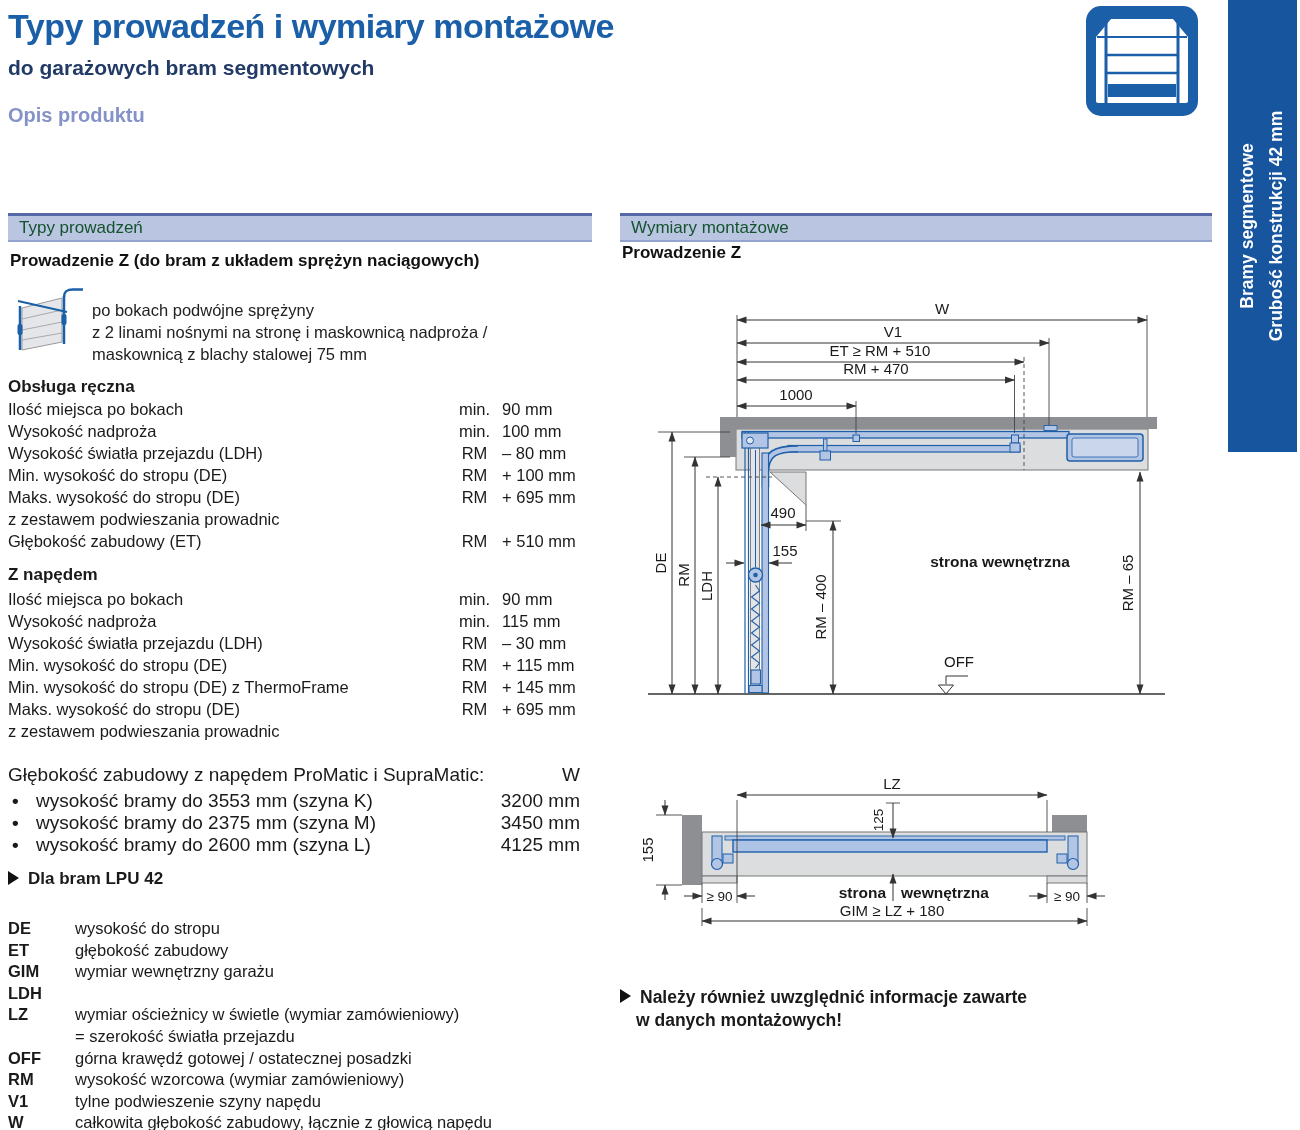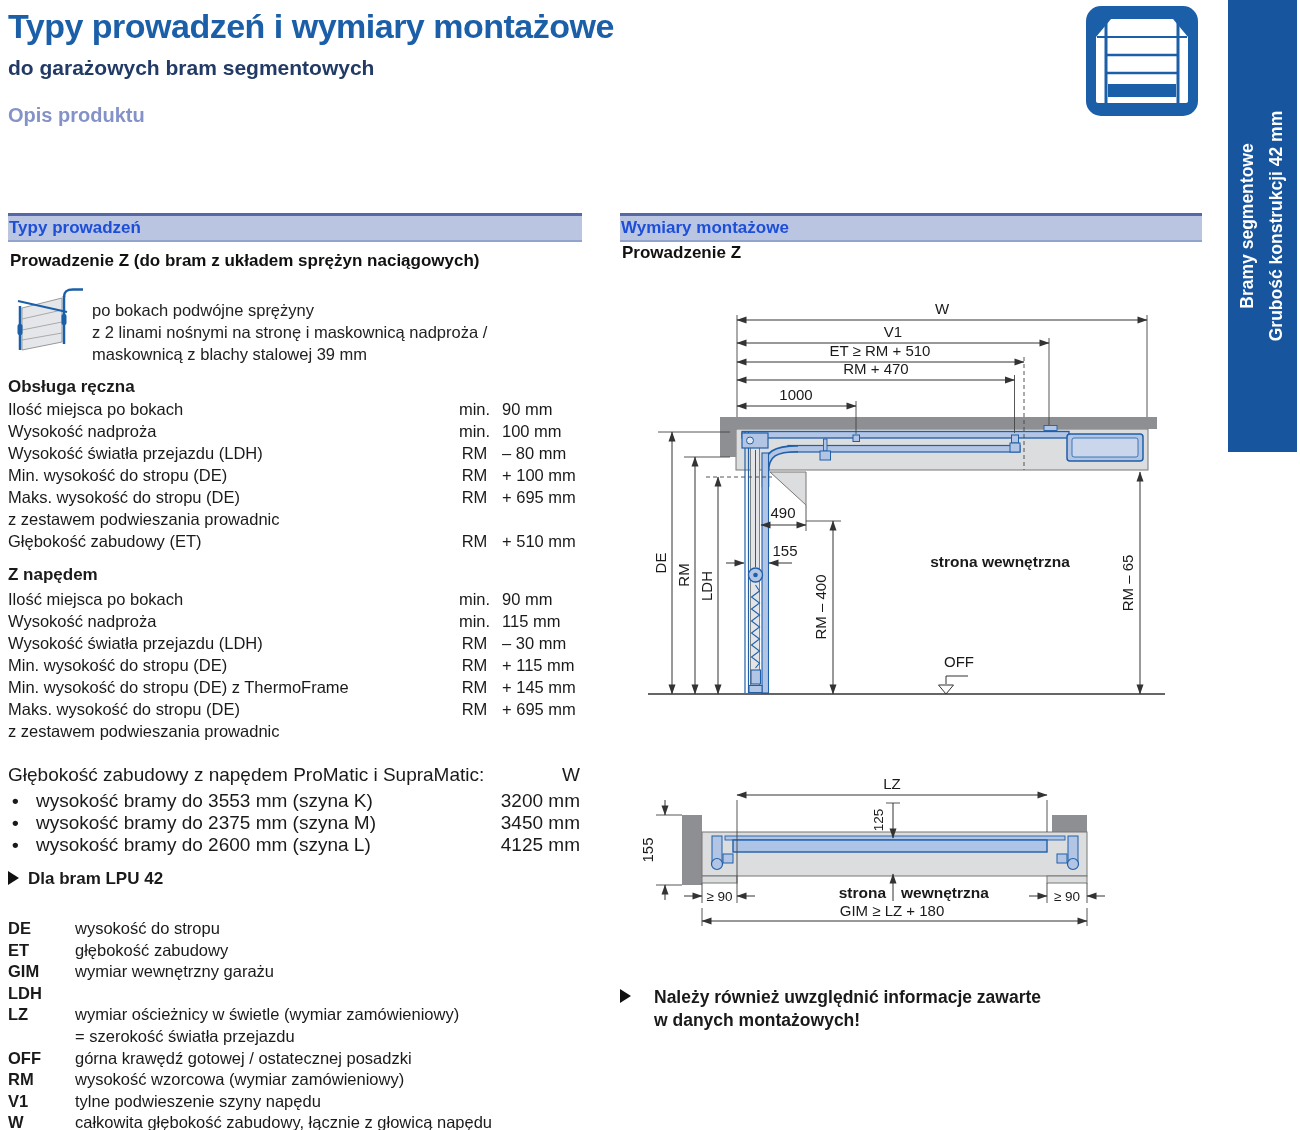--- a/index.html
+++ b/index.html
@@ -3,21 +3,21 @@
 <meta charset="utf-8">
 <style>
   html,body{margin:0;padding:0}
   body{width:1300px;height:1130px;background:#fff;position:relative;overflow:hidden;
        font-family:"Liberation Sans",sans-serif;color:#1a1a1a;font-size:16px;line-height:1.35}
   .abs{position:absolute}
   .page-title{left:8px;top:4px;font-size:34px;font-weight:bold;color:#1a5fa8;letter-spacing:-0.5px}
   .page-subtitle{left:8px;top:54px;font-size:21px;font-weight:bold;color:#223a66}
   .section-title{left:8px;top:102px;font-size:20px;font-weight:bold;color:#8492c8}
   .bar{height:24px;background:#bac5e2;border-top:3px solid #5668a8;border-bottom:2px solid #93a3cf;
-       font-size:17px;font-weight:bold;color:#1d4ed8;line-height:24px;padding-left:1px;box-sizing:content-box}
+       font-size:17px;font-weight:normal;color:#14532d;line-height:24px;padding-left:11px;box-sizing:content-box}
   .bar-left{left:8px;top:213px;width:573px}
   .bar-right{left:620px;top:213px;width:581px}
   .lead{font-size:17px;font-weight:bold;color:#111}
   .lead-left{left:10px;top:250px}
   .lead-right{left:622px;top:242px}
   .intro{left:92px;top:299px;width:500px;font-size:16.5px;line-height:22px;color:#222}
   .tbl-title{font-size:17px;font-weight:bold}
   .tbl{width:572px;font-size:16.5px}
   .tbl .row{display:grid;grid-template-columns:439px 55px 78px;line-height:22px}
   .tbl .ref{text-align:center}
@@ -29,21 +29,21 @@
   .depth .dot{padding-left:4px}
   .depth .dot::before{content:"•";font-weight:bold}
   .for-doors{left:8px;top:868px;font-size:17px;font-weight:bold}
   .tri{display:inline-block;width:0;height:0;border-left:11px solid #111;border-top:7px solid transparent;
        border-bottom:7px solid transparent;margin-right:9px;vertical-align:-1px}
   .legend{left:8px;top:918px;width:580px;font-size:16.5px}
   .legend .row{display:grid;grid-template-columns:67px 1fr;line-height:21.6px}
   .legend .abbr{font-weight:bold}
   .note{left:620px;top:986px;width:560px;font-size:17.5px;font-weight:bold;line-height:23px;position:absolute}
   .note .tri{margin-top:3px;float:left}
-  .note .txt{margin-left:34px}
+  .note .txt{margin-left:16px}
   .side-tab{left:1228px;top:0;width:69px;height:452px;background:#17559e}
   .side-tab-inner{position:absolute;top:452px;left:0;width:452px;height:69px;
        transform:rotate(-90deg);transform-origin:top left;text-align:center;
        color:#fff;font-weight:bold;font-size:17.5px;line-height:29px;padding-top:5px;box-sizing:border-box}
   svg text{font-family:"Liberation Sans",sans-serif;font-size:15px;fill:#1a1a1a}
   svg text.sm{font-size:13.5px}
   svg text.bold{font-weight:bold;font-size:15.5px}
   .dim{stroke:#333;stroke-width:1;fill:none}
   .ext{stroke:#444;stroke-width:0.9;fill:none}
   .blue{stroke:#1f5fa8;fill:#b3c5e5}
@@ -90,21 +90,21 @@
   <line x1="54" y1="8" x2="54" y2="56" stroke="#1a5fa8" stroke-width="2.5"></line>
   <path d="M54,9 C54,3 57,1.5 63,1.5 L73,1.5" stroke="#1a5fa8" stroke-width="2.5" fill="none"></path>
   <line x1="8" y1="13" x2="57" y2="24" stroke="#1a5fa8" stroke-width="2"></line>
   <rect x="7.5" y="36" width="5" height="11" rx="2" fill="#1a5fa8"></rect>
   <rect x="51.5" y="26" width="5" height="11" rx="2" fill="#1a5fa8"></rect>
 </svg>
 
 <div class="abs intro">
   <div>po bokach podwójne sprężyny</div>
   <div>z 2 linami nośnymi na stronę i maskownicą nadproża /</div>
-  <div>maskownicą z blachy stalowej 39 mm</div>
+  <div>maskownicą z blachy stalowej 75 mm</div>
 </div>
 
 <div class="abs tbl-title" style="left:8px;top:376px">Obsługa ręczna</div>
 <div class="abs tbl" style="left:8px;top:398px">
   <div class="row">
       <span>Ilość miejsca po bokach</span>
       <span class="ref">min.</span>
       <span class="val">90 mm</span>
     </div>
   <div class="row">

